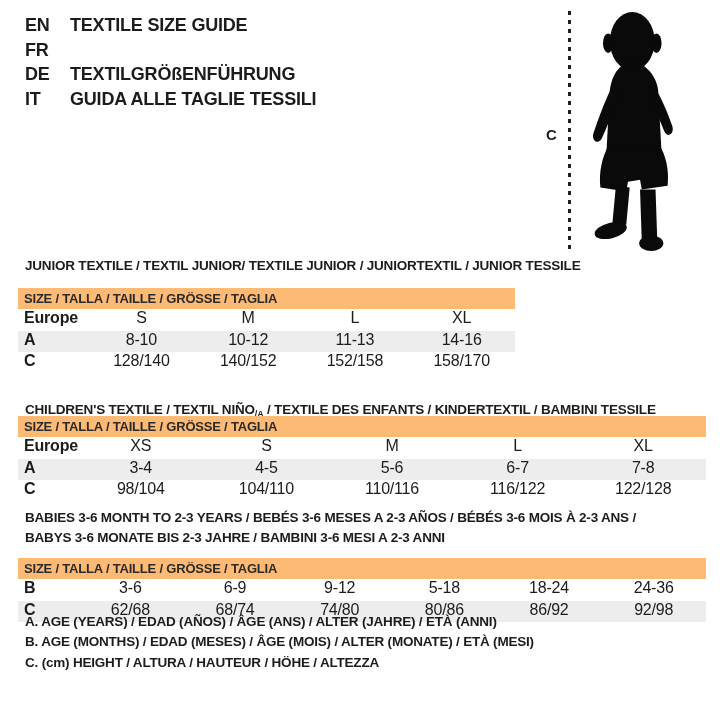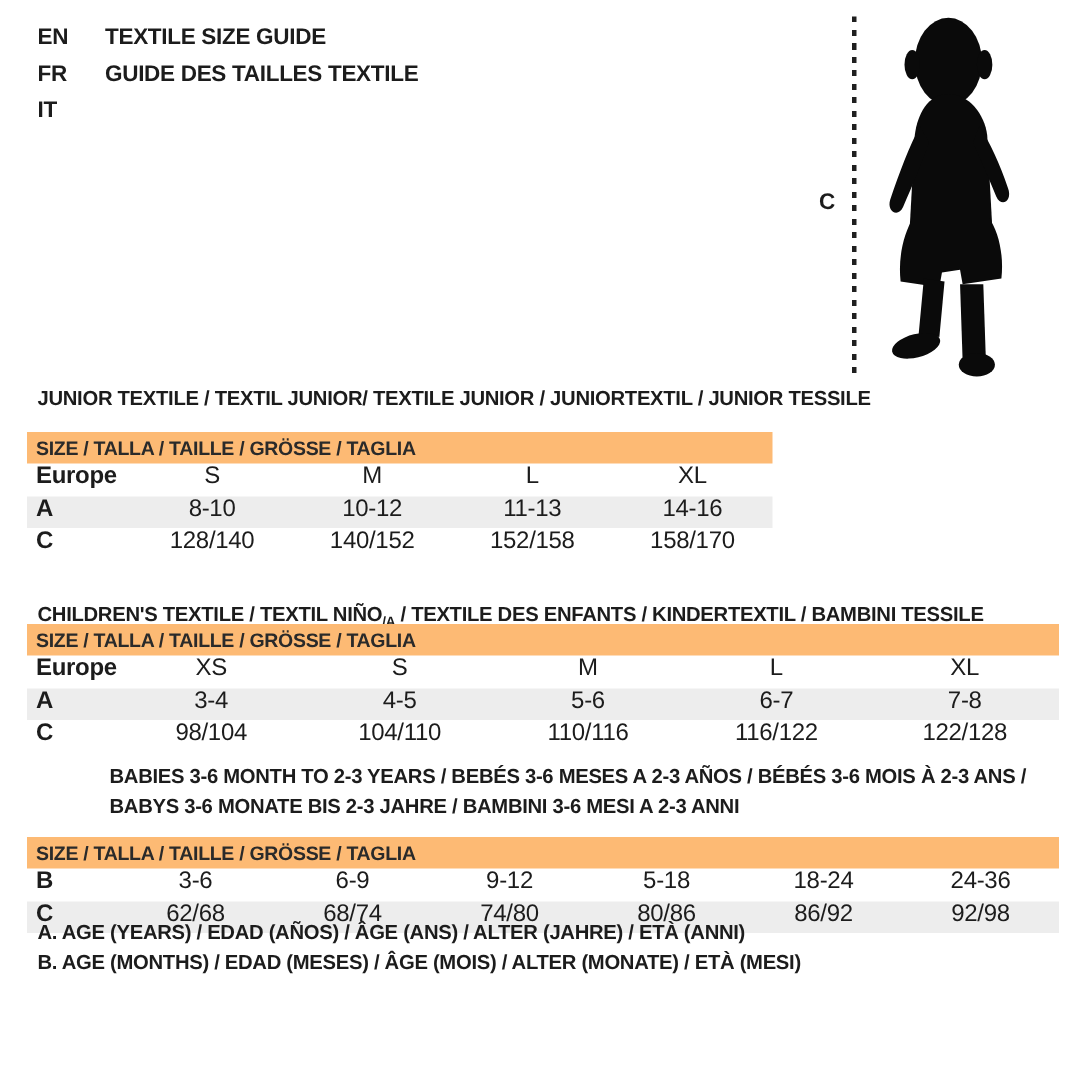--- a/index.html
+++ b/index.html
@@ -3,36 +3,36 @@
 <meta charset="utf-8">
 <style>
   html,body { margin:0; padding:0; background:#ffffff; }
   .page {
     position:relative; width:720px; height:720px; background:#ffffff;
     font-family:"Liberation Sans", sans-serif; color:#1c1c1c; overflow:hidden;
   }
 
   
   .langs { position:absolute; left:25px; top:13px; }
-  .lang-row { display:flex; font-size:15px; font-weight:700; line-height:24.6px; letter-spacing:-0.2px; }
+  .lang-row { display:flex; font-size:18px; font-weight:700; line-height:24.6px; letter-spacing:-0.2px; }
   .lang-code { width:45px; }
 
   
   .figure-line {
     position:absolute; left:568px; top:11px; width:3px; height:240px;
     background:repeating-linear-gradient(to bottom, #1f1f1f 0 4px, transparent 4px 9px);
   }
   .figure-label { position:absolute; left:546px; top:126px; font-size:15px; font-weight:700; }
   .baby-svg { position:absolute; left:578px; top:8px; }
 
   
   .section-title { position:absolute; left:25px; font-size:13.5px; font-weight:700; letter-spacing:-0.2px; line-height:20px; }
   .t1 { top:256px; }
   .t2 { top:400px; }
-  .t3 { top:508px;margin-left:48px; }
+  .t3 { top:508px; }
   .subscript { font-size:9px; vertical-align:-3px; }
 
   
   .size-table { position:absolute; left:18px; }
   .tbl-junior   { top:288px; width:497px; }
   .tbl-children { top:416px; width:688px; }
   .tbl-babies   { top:558px; width:688px; }
   .size-bar {
     height:21px; background:#fdba74; color:#2a2a2a;
     font-size:13px; font-weight:700; line-height:21px; padding-left:6px; letter-spacing:-0.2px;
@@ -52,24 +52,28 @@
 
 <div class="page">
 
   <div class="langs">
     <div class="lang-row">
       <span class="lang-code">EN</span>
       <span class="lang-text">TEXTILE SIZE GUIDE</span>
     </div>
     <div class="lang-row">
       <span class="lang-code">FR</span>
-      <span class="lang-text">GUIDE DES TAILLES TEXTILE</span>
+    </div>
+    <div class="lang-row">
+      <span class="lang-code">DE</span>
+      <span class="lang-text">TEXTILGRÖßENFÜHRUNG</span>
     </div>
     <div class="lang-row">
       <span class="lang-code">IT</span>
+      <span class="lang-text">GUIDA ALLE TAGLIE TESSILI</span>
     </div>
   </div>
 
   <span class="figure-label">C</span>
   <div class="figure-line"></div>
   <svg class="baby-svg" width="112" height="244" viewBox="0 0 130 250" preserveAspectRatio="none">
     <g fill="#0a0a0a">
       <ellipse cx="63" cy="34" rx="26" ry="30"></ellipse>
       <ellipse cx="35" cy="36" rx="6" ry="10"></ellipse>
       <ellipse cx="91" cy="36" rx="6" ry="10"></ellipse>
@@ -169,15 +173,16 @@
           <span class="tcell">80/86</span>
           <span class="tcell">86/92</span>
           <span class="tcell">92/98</span>
         </div>
       </div>
   </div>
 
   <div class="notes">
     <div>A. AGE (YEARS) / EDAD (AÑOS) / ÂGE (ANS) / ALTER (JAHRE) / ETÀ (ANNI)</div>
     <div>B. AGE (MONTHS) / EDAD (MESES) / ÂGE (MOIS) / ALTER (MONATE) / ETÀ (MESI)</div>
+    <div>C. (cm) HEIGHT / ALTURA / HAUTEUR / HÖHE / ALTEZZA</div>
   </div>
 
 </div>
 
 </body></html>

